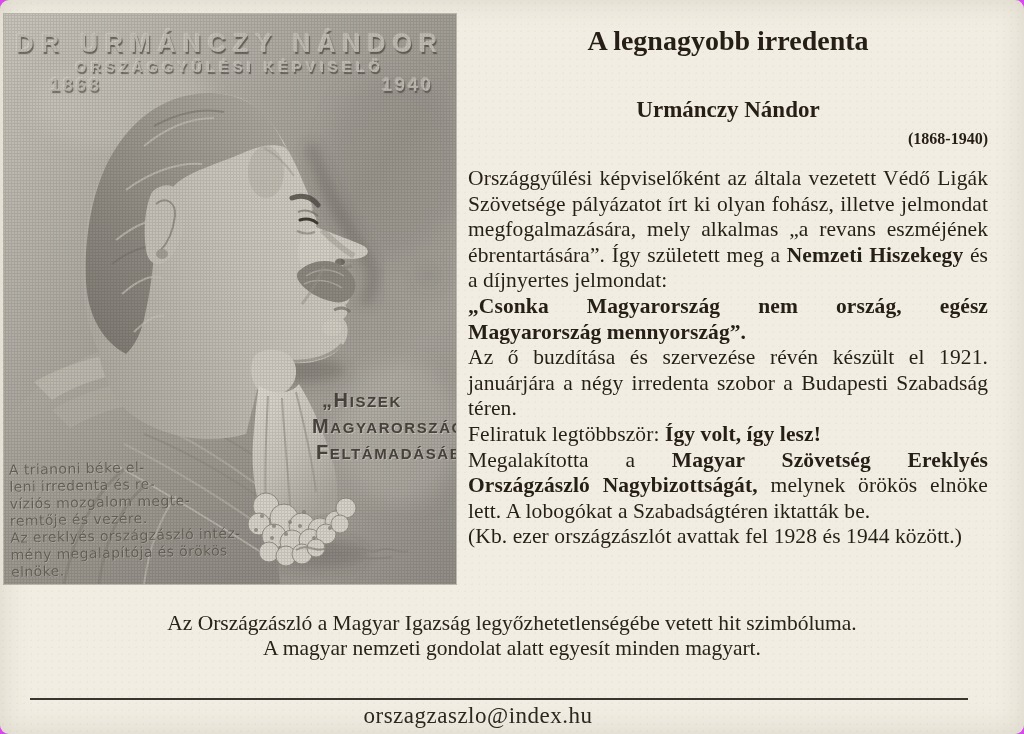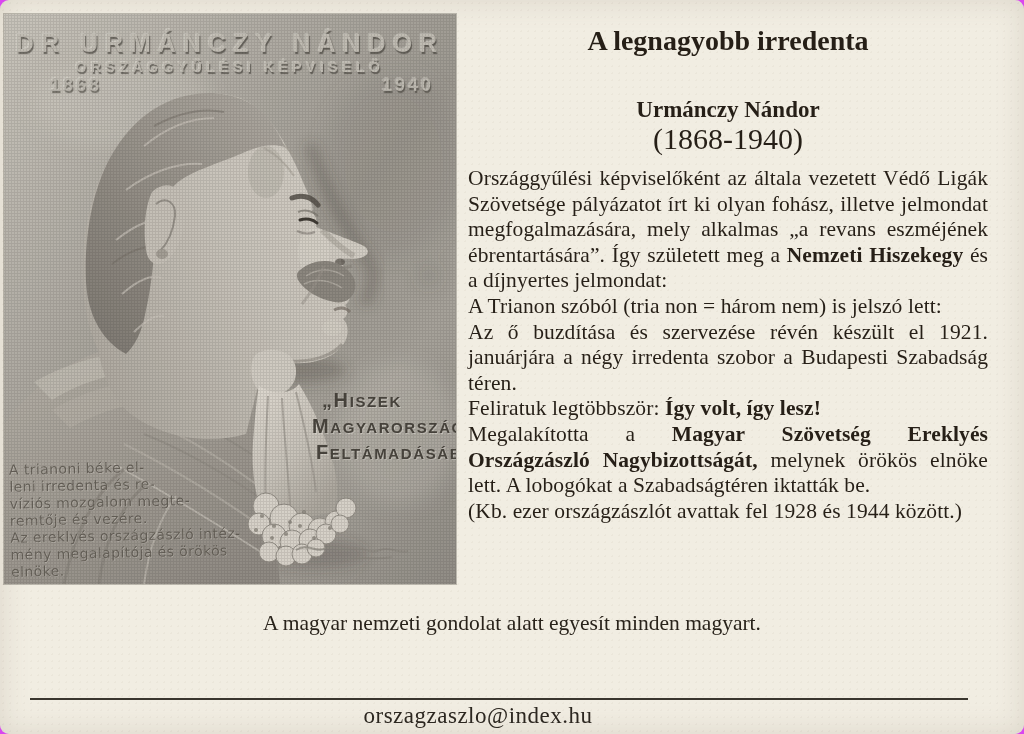--- a/index.html
+++ b/index.html
@@ -36,21 +36,21 @@
   .plq-motto .m3{margin-left:4px;}
   .plq-inscription{position:absolute;left:6px;top:445px;width:272px;
         font-family:"DejaVu Sans",sans-serif;font-size:14px;line-height:17px;
         letter-spacing:.4px;color:#635e56;opacity:.92;transform:rotate(-1.2deg);
         text-shadow:.5px .5px 0 rgba(226,222,214,.5);}
 
   
   .article{position:absolute;left:468px;top:0;width:520px;color:#261f17;}
   .article h1{margin:0;padding-top:26px;font-size:28px;line-height:30px;text-align:center;font-weight:bold;}
   .article h2{margin:40px 0 0;font-size:23px;line-height:28px;text-align:center;font-weight:bold;}
-  .years{text-align:center;font-size:30px;line-height:24px;margin-top:3px;}
+  .years{text-align:right;font-size:16px;line-height:24px;margin-top:3px;font-weight:bold;}
   .body-text{margin-top:15px;font-size:21.5px;line-height:25.6px;text-align:justify;letter-spacing:.1px;font-family:Liberation Serif, serif;}
   .body-text p{margin:0;}
   .b{font-weight:bold;}
 
   
   .bottom-block{position:absolute;top:611px;left:0;width:1024px;text-align:center;
         font-size:21.5px;line-height:24.5px;color:#29231b;}
   .rule{position:absolute;left:30px;top:698px;width:938px;height:2px;background:#3a362f;}
   .email{position:absolute;top:703px;left:0;width:956px;text-align:center;
         font-size:23px;letter-spacing:.5px;color:#2c2720;}
@@ -244,28 +244,29 @@
 
       <div class="halftone"></div>
     </figure>
 
     <section class="article">
       <h1>A legnagyobb irredenta</h1>
       <h2>Urmánczy Nándor</h2>
       <div class="years">(1868-1940)</div>
       <div class="body-text">
         <p><span>Országgyűlési képviselőként az általa vezetett Védő Ligák Szövetsége pályázatot írt ki olyan fohász, illetve jelmondat megfogalmazására, mely alkalmas „a revans eszméjének ébrentartására”. Így született meg a </span><span class="b">Nemzeti Hiszekegy</span><span> és a díjnyertes jelmondat:</span></p>
-        <p><span>A Trianon szóból (tria non = három nem) is jelszó lett:</span></p>
+        <p><span class="b">„Csonka Magyarország nem ország, egész Magyarország mennyország”.</span></p>
         <p><span>Az ő buzdítása és szervezése révén készült el 1921. januárjára a négy irredenta szobor a Budapesti Szabadság téren.</span></p>
         <p><span>Feliratuk legtöbbször: </span><span class="b">Így volt, így lesz!</span></p>
         <p><span>Megalakította a </span><span class="b">Magyar Szövetség Ereklyés Országzászló Nagybizottságát,</span><span> melynek örökös elnöke lett. A lobogókat a Szabadságtéren iktatták be.</span></p>
         <p><span>(Kb. ezer országzászlót avattak fel 1928 és 1944 között.)</span></p>
       </div>
     </section>
 
     <section class="bottom-block">
+      <div>Az Országzászló a Magyar Igazság legyőzhetetlenségébe vetett hit szimbóluma.</div>
       <div>A magyar nemzeti gondolat alatt egyesít minden magyart.</div>
     </section>
 
     <div class="rule"></div>
     <div class="email">orszagzaszlo@index.hu</div>
   </div>
 </div>
 
 </body></html>

